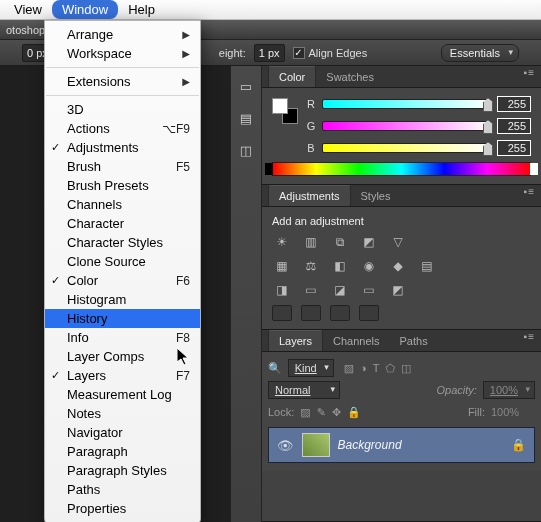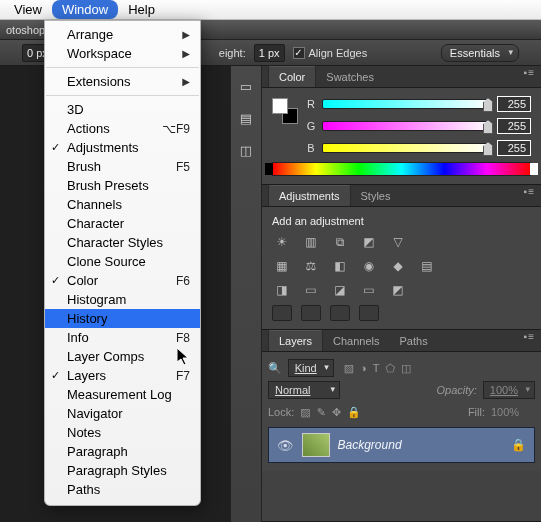--- a/index.html
+++ b/index.html
@@ -328,31 +328,34 @@
     </div>
     <div class="mi">
       <span class="chkmark">✓</span>
       <span>Layers</span>
       <span class="sc">F7</span>
     </div>
     <div class="mi">
       <span>Measurement Log</span>
     </div>
     <div class="mi">
+      <span>Notes</span>
+    </div>
+    <div class="mi">
       <span>Navigator</span>
     </div>
     <div class="mi">
-      <span>Notes</span>
-    </div>
-    <div class="mi">
       <span>Paragraph</span>
     </div>
     <div class="mi">
       <span>Paragraph Styles</span>
     </div>
     <div class="mi">
       <span>Paths</span>
+    </div>
+    <div class="mi">
+      <span>Properties</span>
     </div>
   </div>
 
 <svg class="cursor" viewBox="0 0 16 20">
   <polygon points="0,0 0,14 4,11 7,17 9,16 6,10 11,10" fill="#000" stroke="#fff" stroke-width="1"></polygon>
 </svg>
 
 </body></html>

